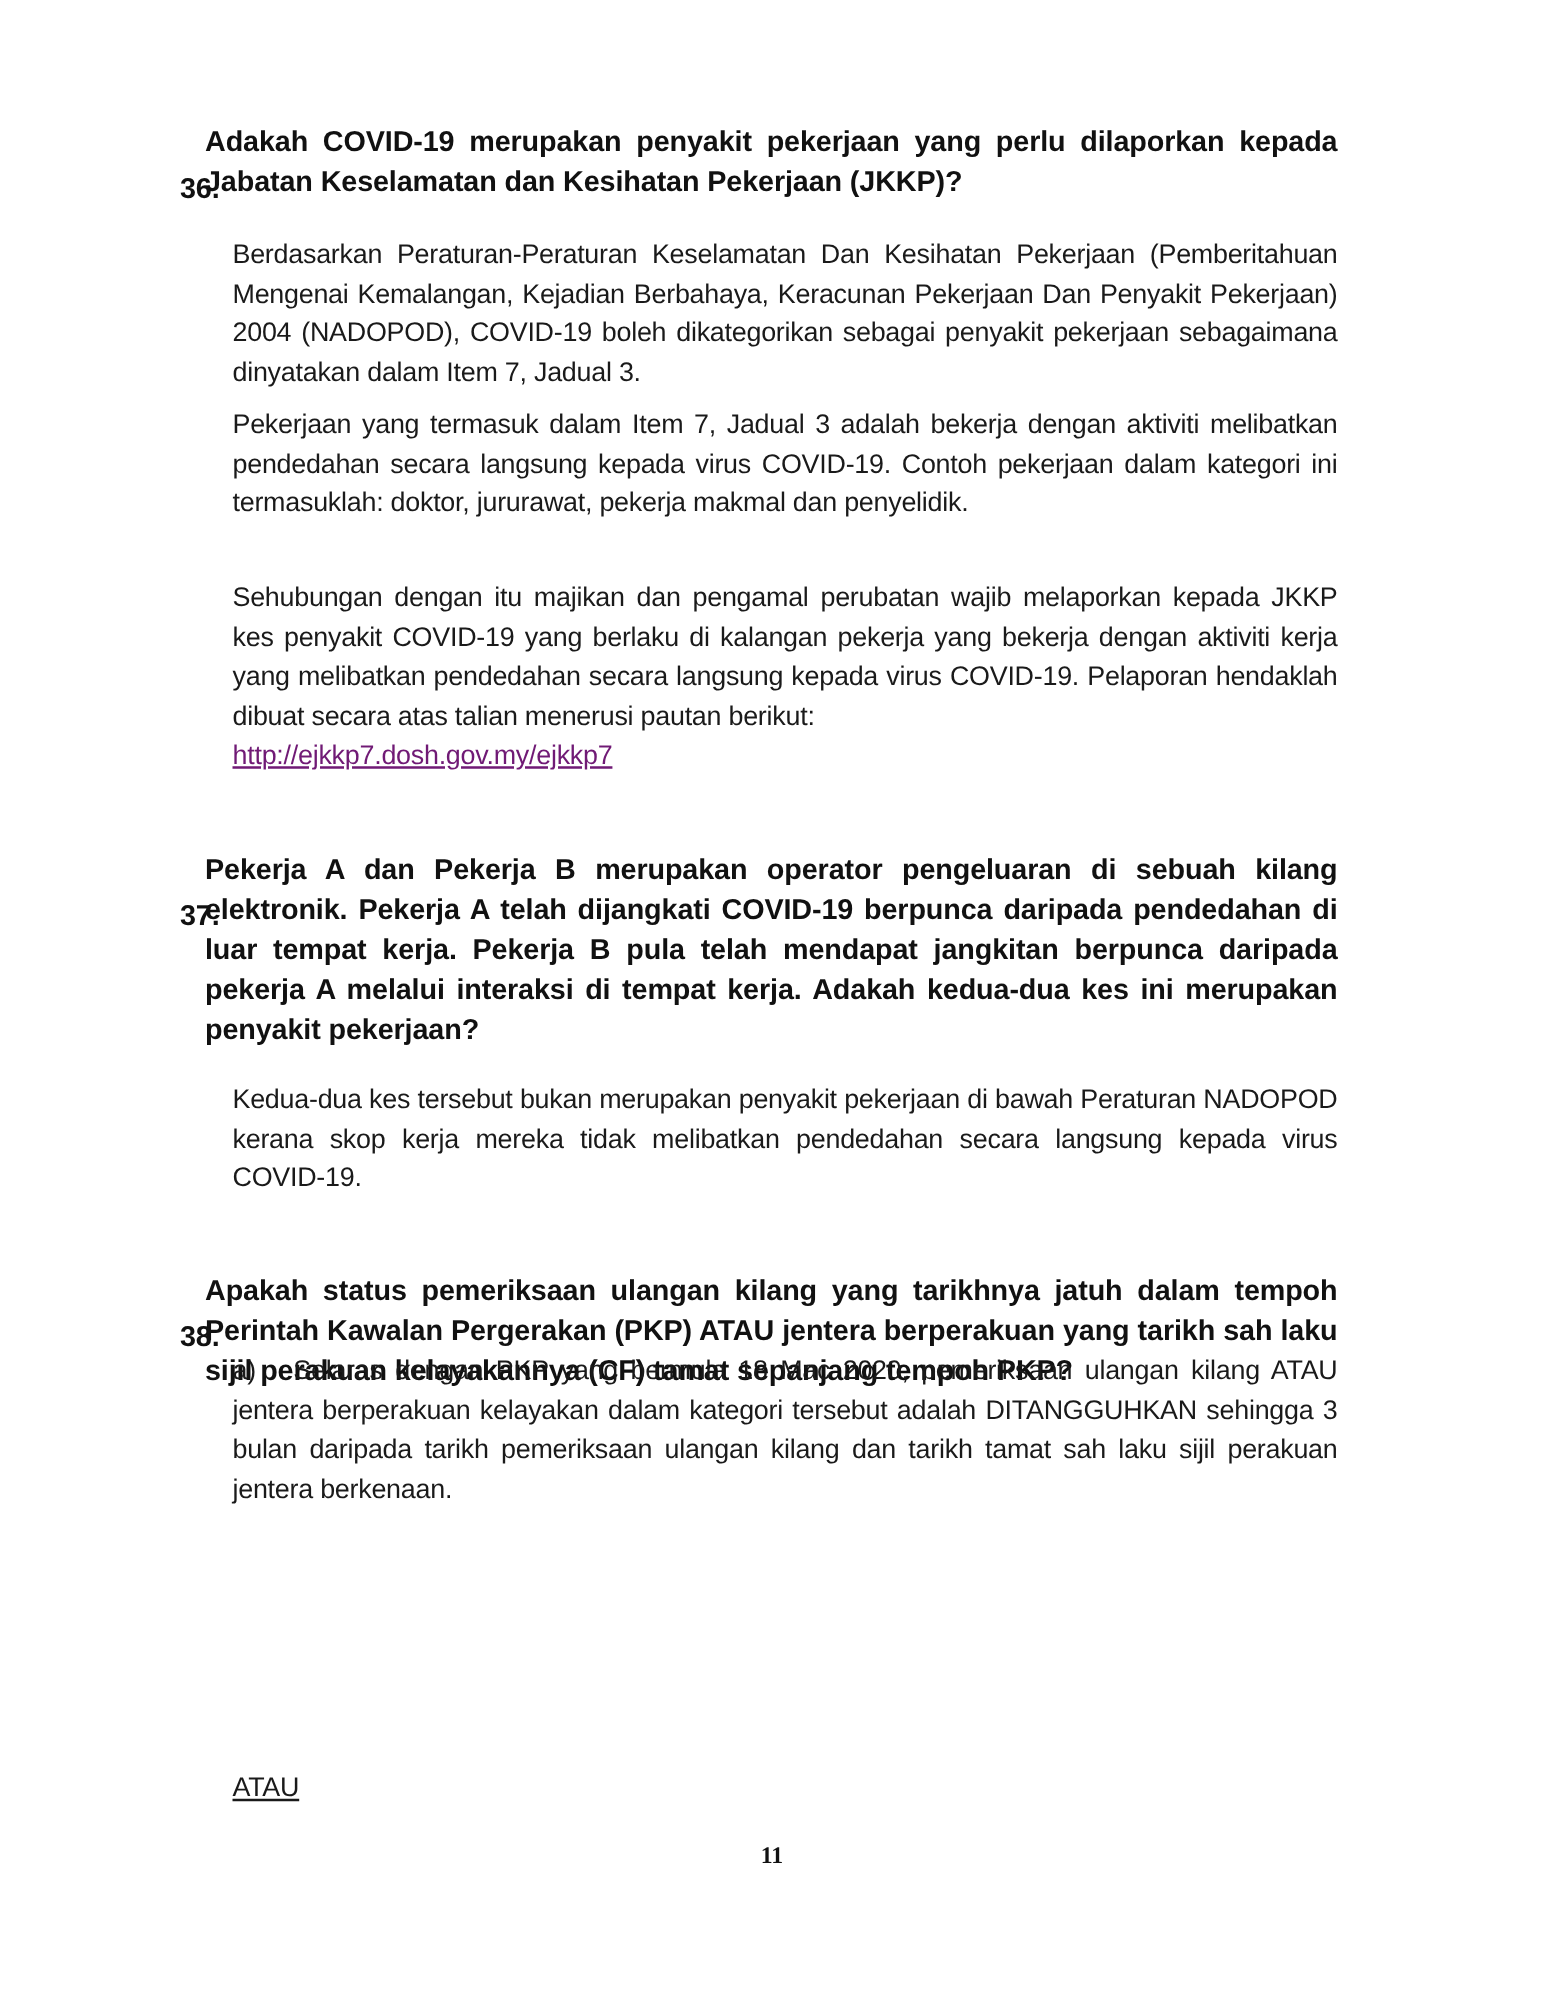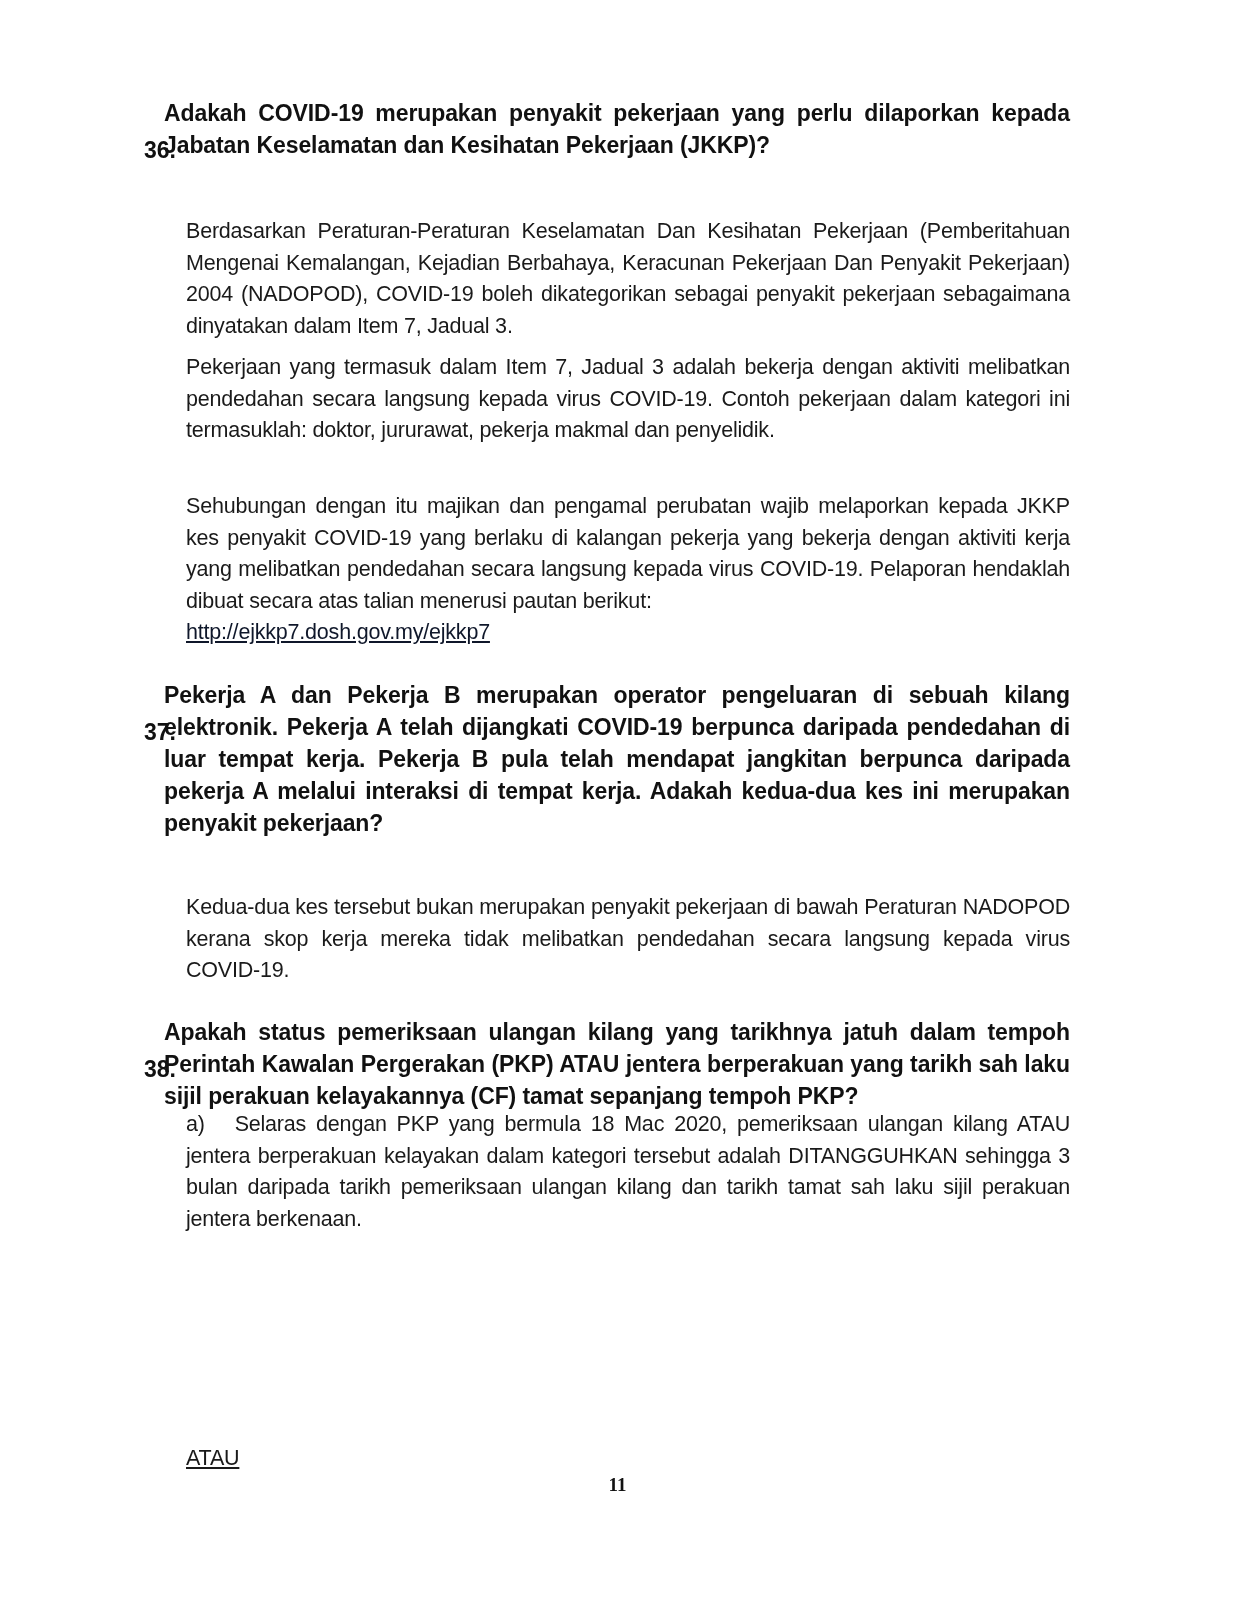--- a/index.html
+++ b/index.html
@@ -4,22 +4,22 @@
 <style>
   html, body { margin: 0; padding: 0; background: #ffffff; }
   body { width: 1235px; height: 1598px; position: relative; overflow: hidden;
          font-family: "Liberation Sans", sans-serif; color: #111111; }
   .page { position: absolute; left: 0; top: 0; width: 1235px; height: 1598px; }
   .q { position: absolute; left: 144px; width: 926px; font-weight: bold;
        font-size: 23px; line-height: 32px; text-align: justify; letter-spacing: -0.1px; }
   .q .num { position: absolute; left: 0; top: 0; margin-top: 37px; }
   .q .qtext { display: block; margin-left: 20px; }
   .para { position: absolute; left: 186px; width: 884px; font-size: 21.5px;
-          line-height: 31.5px; text-align: justify; letter-spacing: -0.2px; color: #1a1a1a; margin-top: 28px; }
-  .link { color: #0f172a; }
+          line-height: 31.5px; text-align: justify; letter-spacing: -0.2px; color: #1a1a1a; }
+  .link { color: #701a75; }
   .pageno { position: absolute; left: 0; width: 1235px; top: 1474px; text-align: center;
             font-family: "Liberation Serif", serif; font-weight: bold; font-size: 19px; }
 </style>
 </head>
 <body>
 
 <div class="page">
 
   <div class="q" style="top:97px;">
     <span class="num">36.</span>

